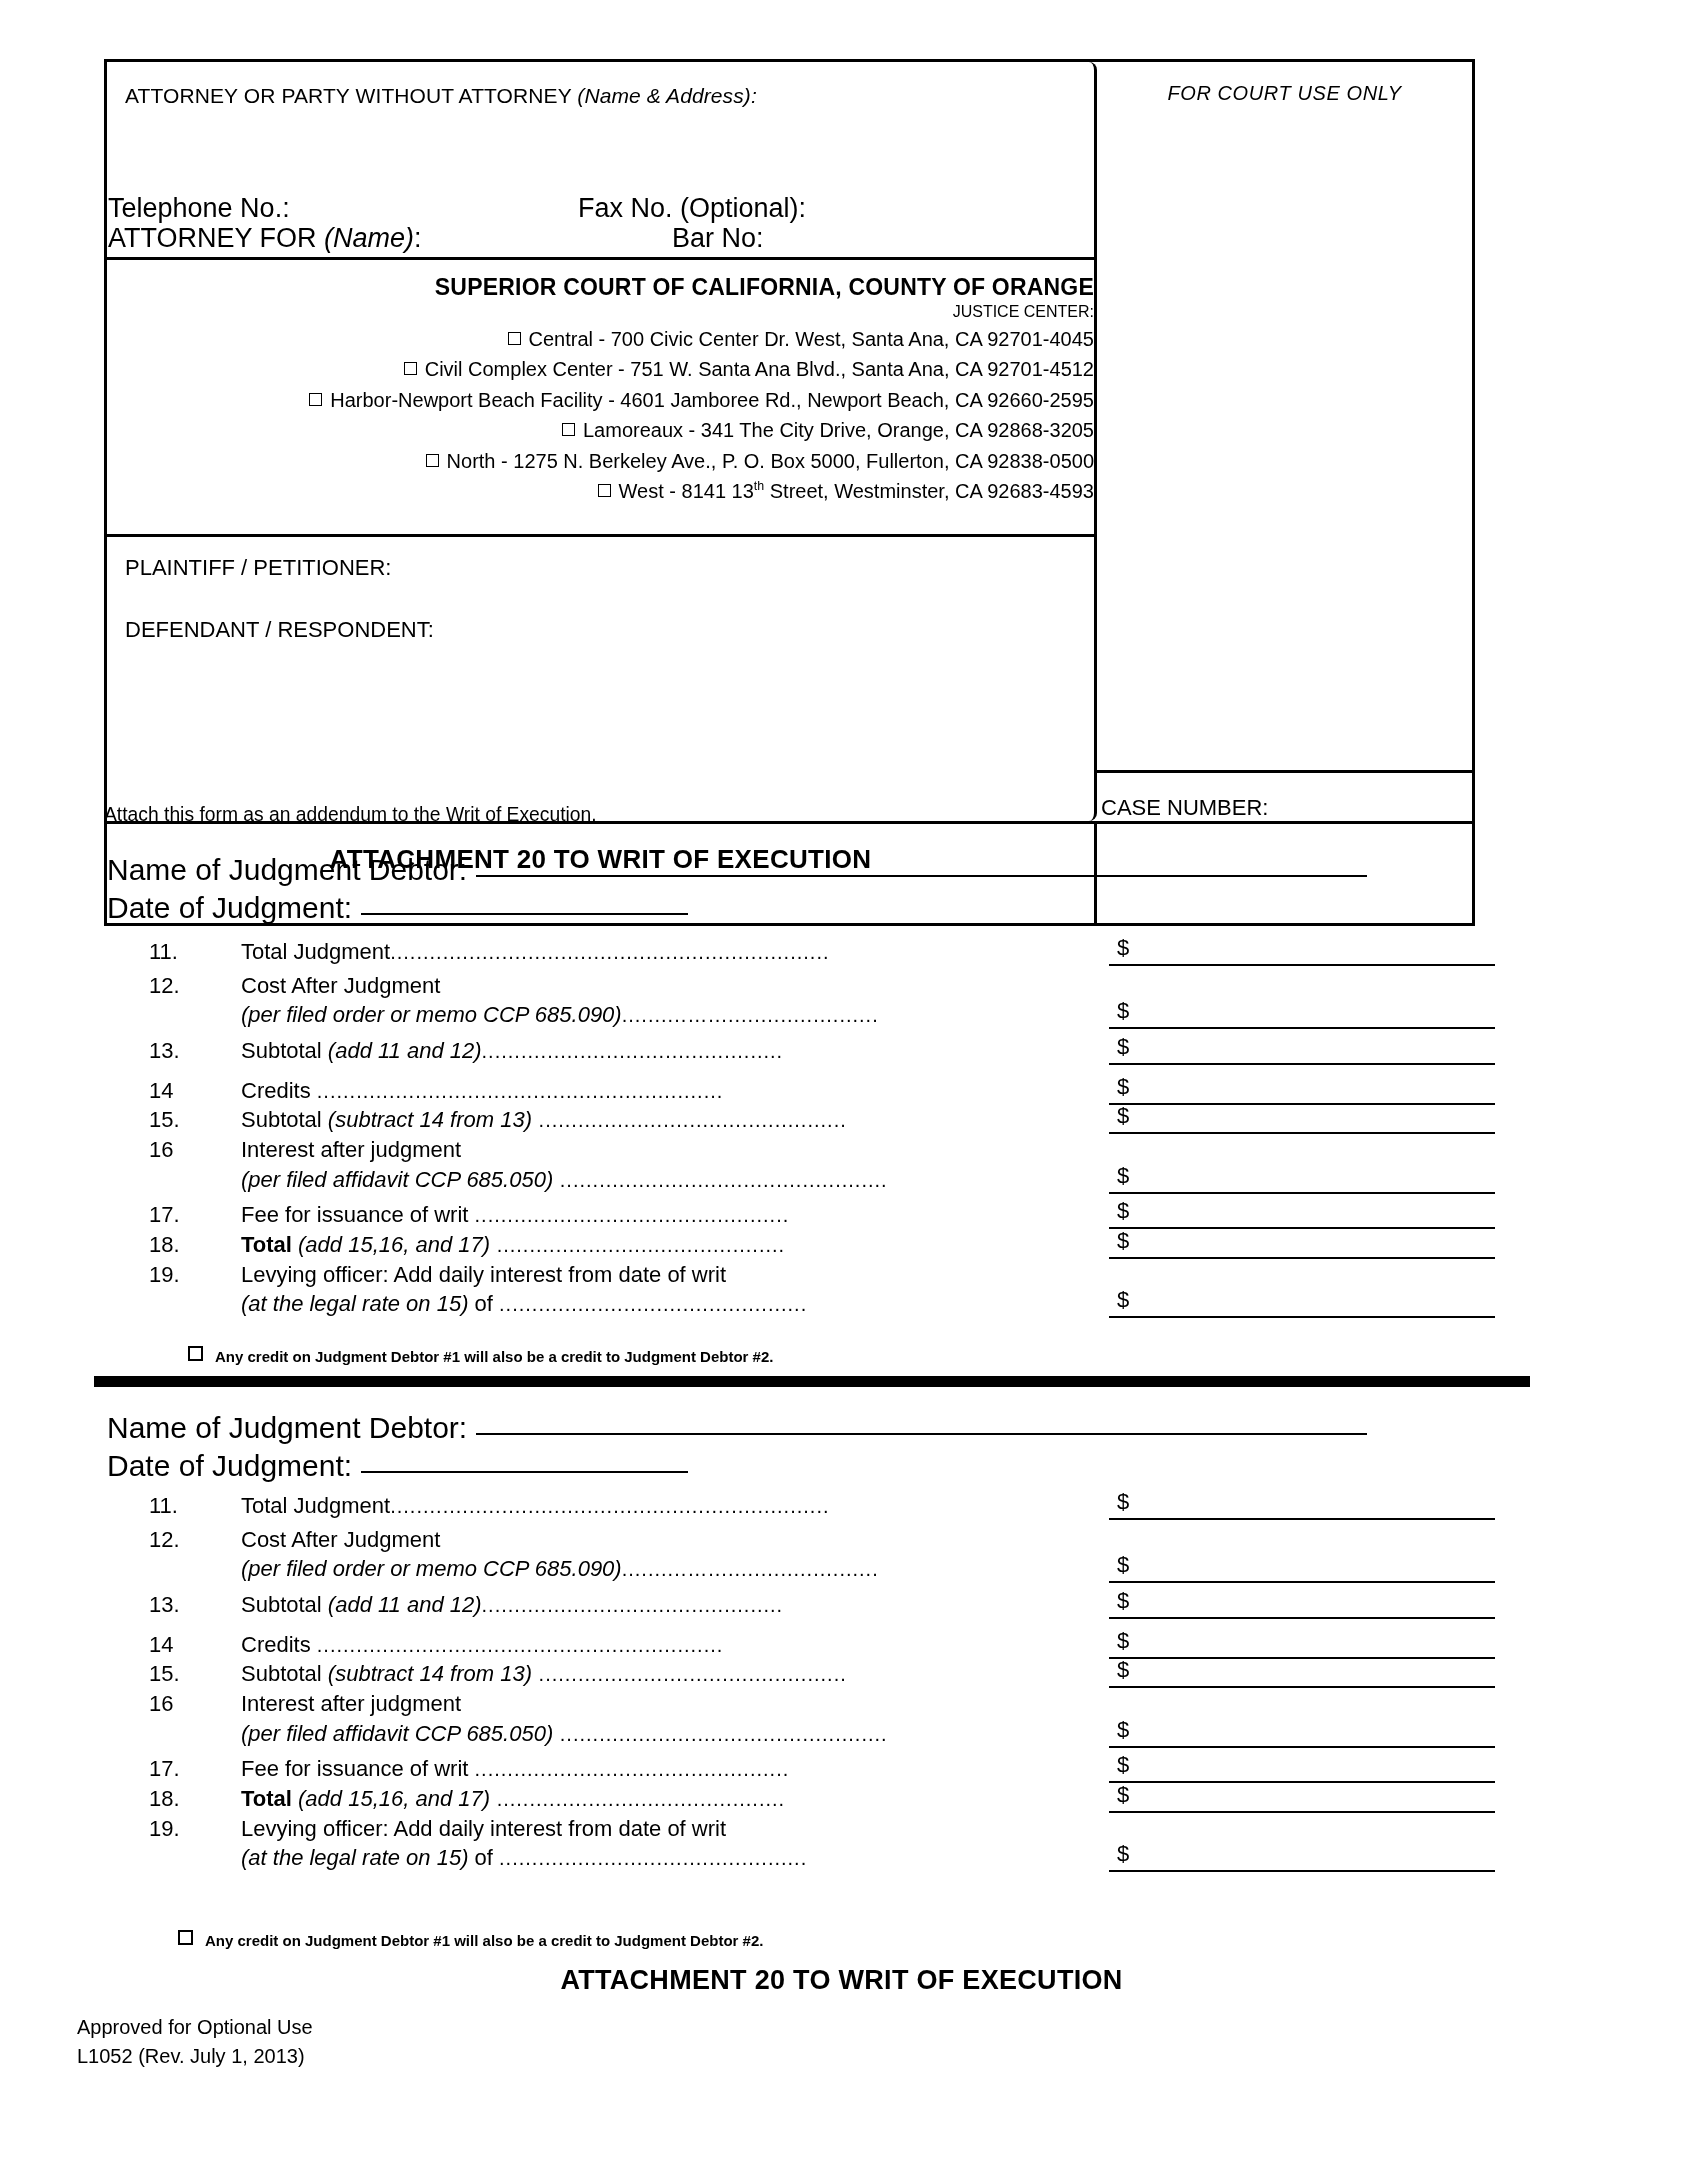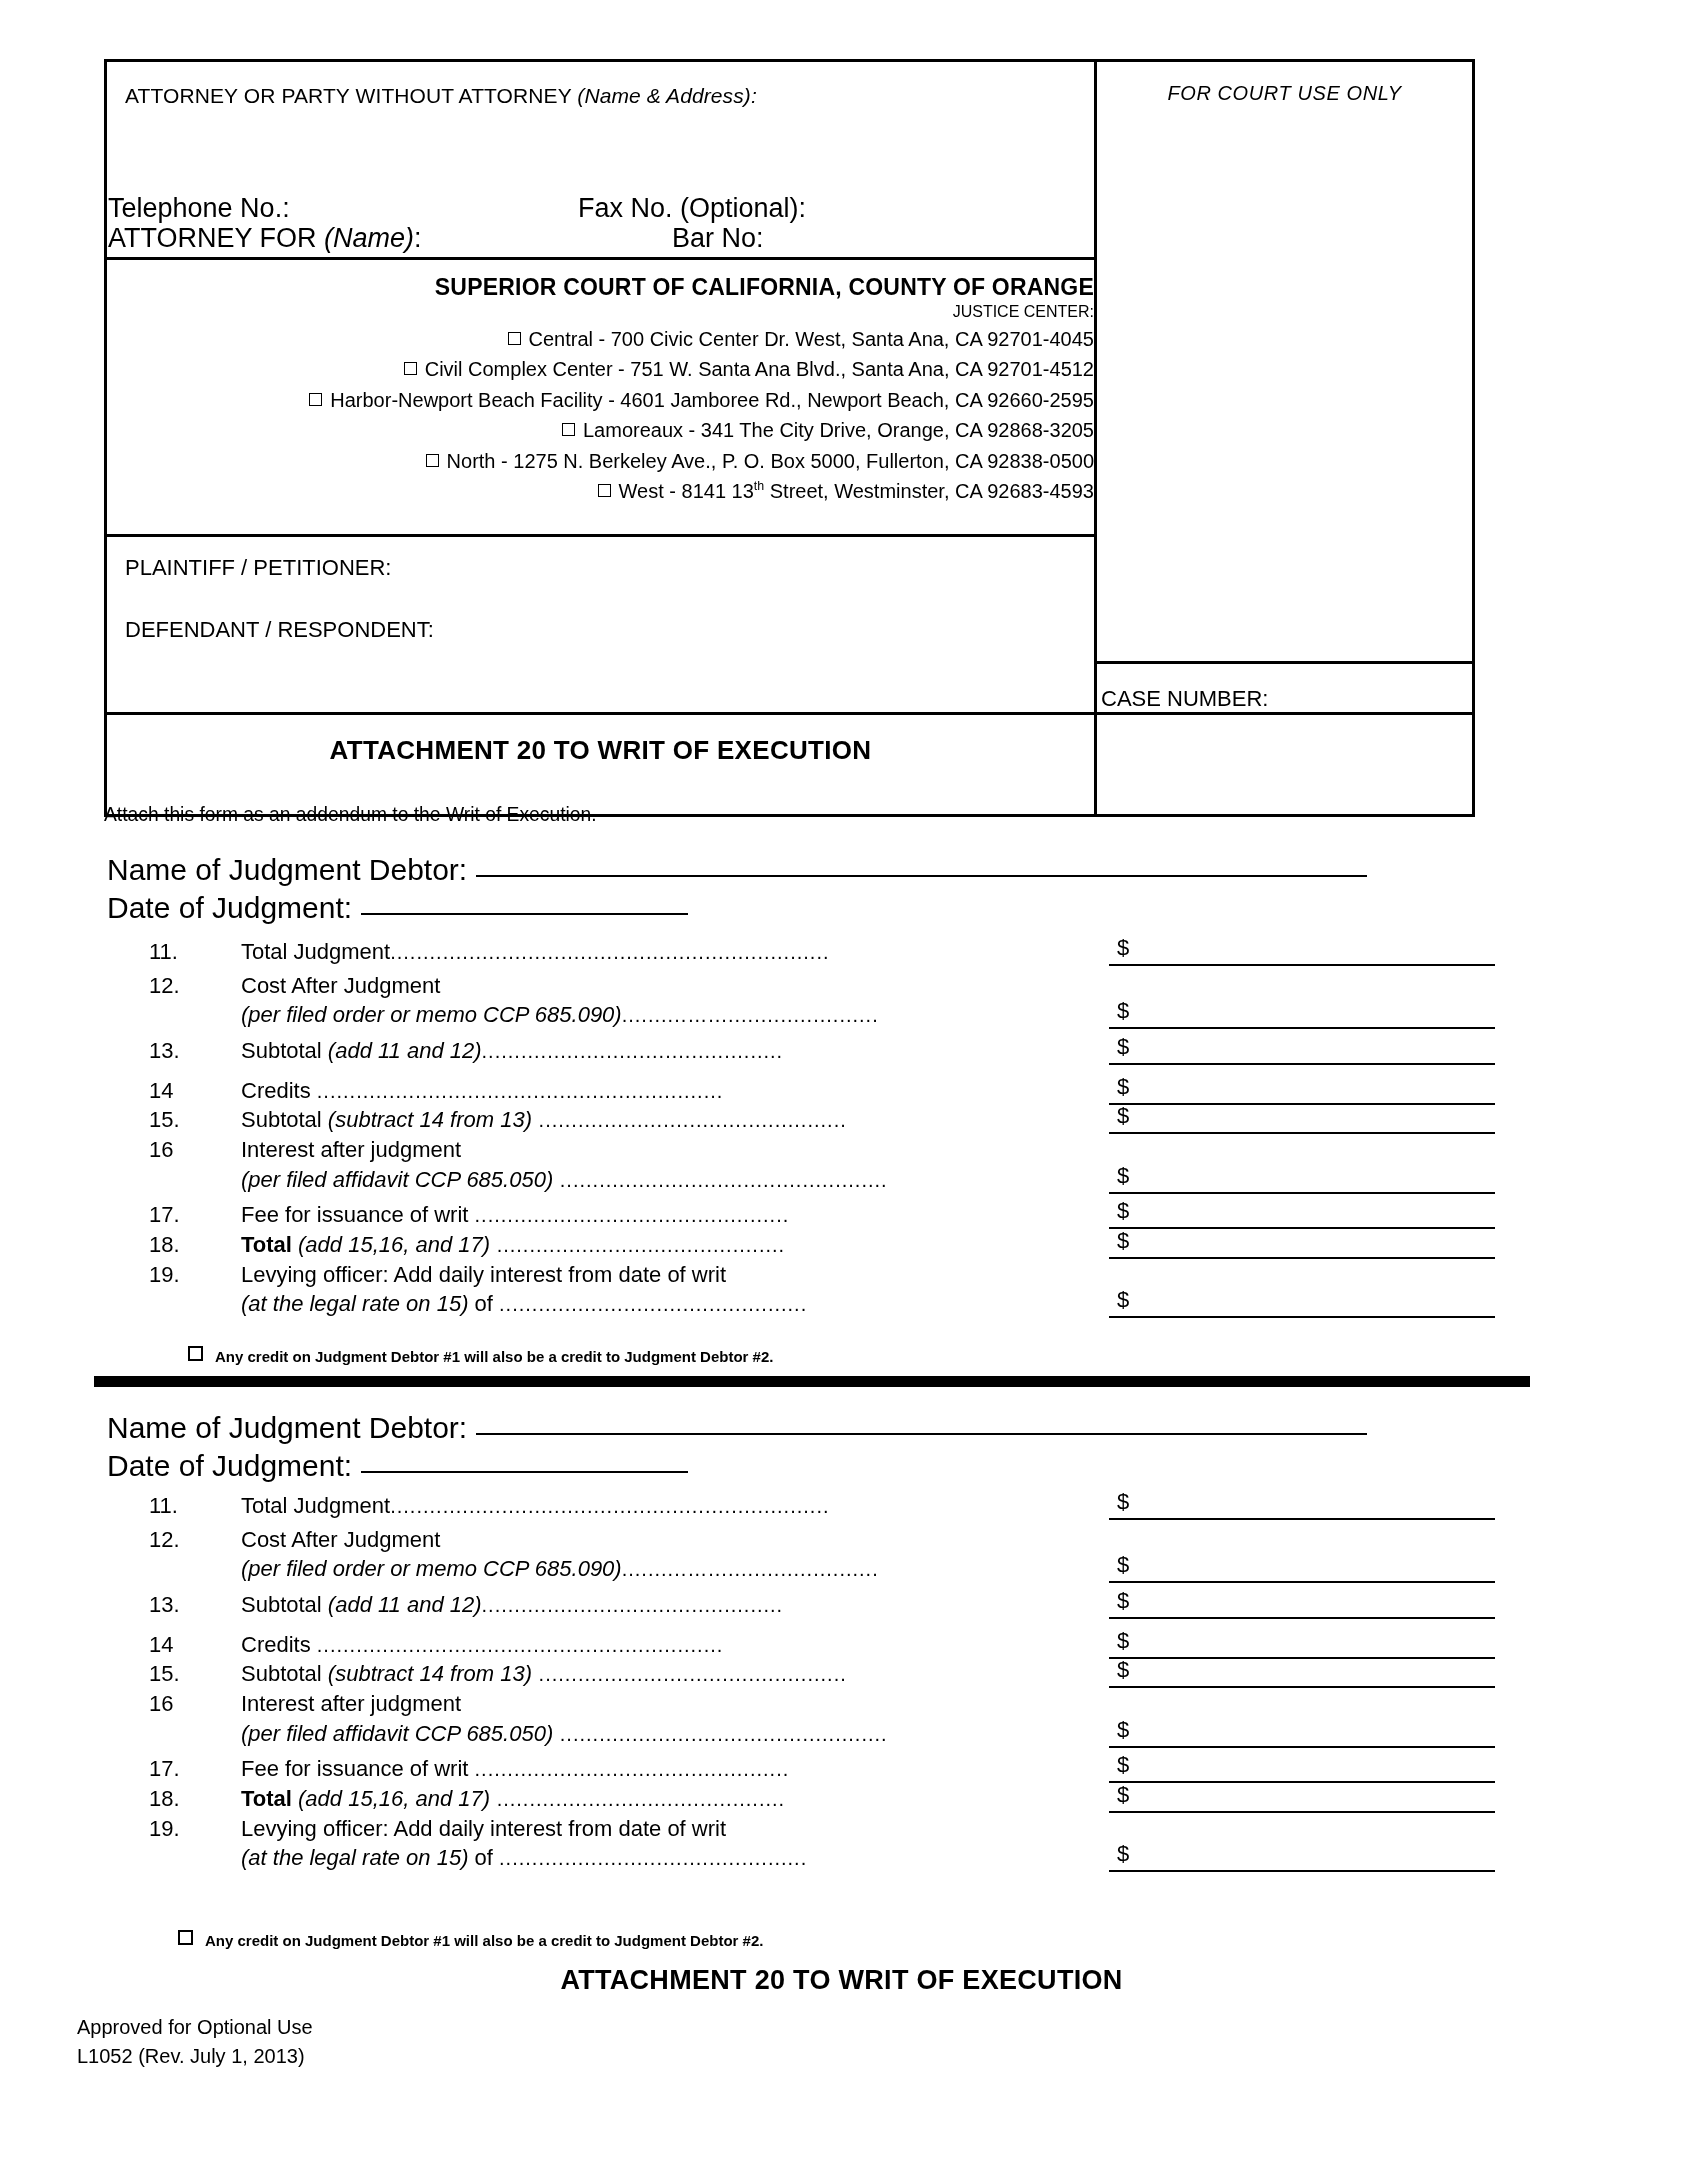--- a/index.html
+++ b/index.html
@@ -40,20 +40,21 @@
     flex-direction: row;
     align-items: stretch;
   }
 
   .cap-left {
     width: 990px;
     box-sizing: border-box;
     border-right: 3px solid #000;
     display: flex;
     flex-direction: column;
+    border-radius: 8px;
   }
 
   .cap-right {
     flex: 1;
     box-sizing: border-box;
     display: flex;
     flex-direction: column;
   }
 
   
@@ -119,21 +120,21 @@
     padding: 18px 0 14px 18px;
     height: 127px;
     font-size: 22px;
   }
   .party-line { margin-bottom: 36px; }
 
   
   .courtuse {
     box-sizing: border-box;
     border-bottom: 3px solid #000;
-    height: 602px;
+    height: 711px;
     padding-top: 20px;
     text-align: center;
     font-size: 20px;
     font-style: italic;
     letter-spacing: 0.6px;
   }
   .casenum {
     box-sizing: border-box;
     padding: 22px 0 0 4px;
     font-size: 22px;

